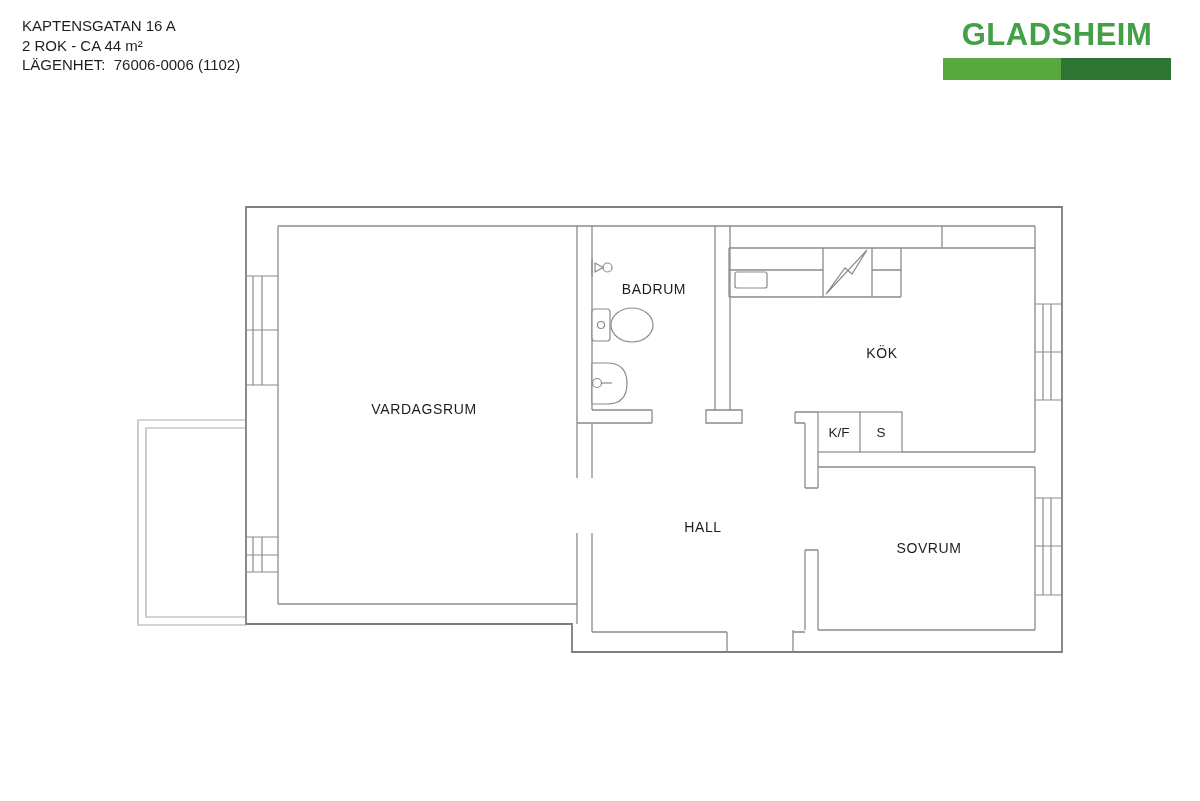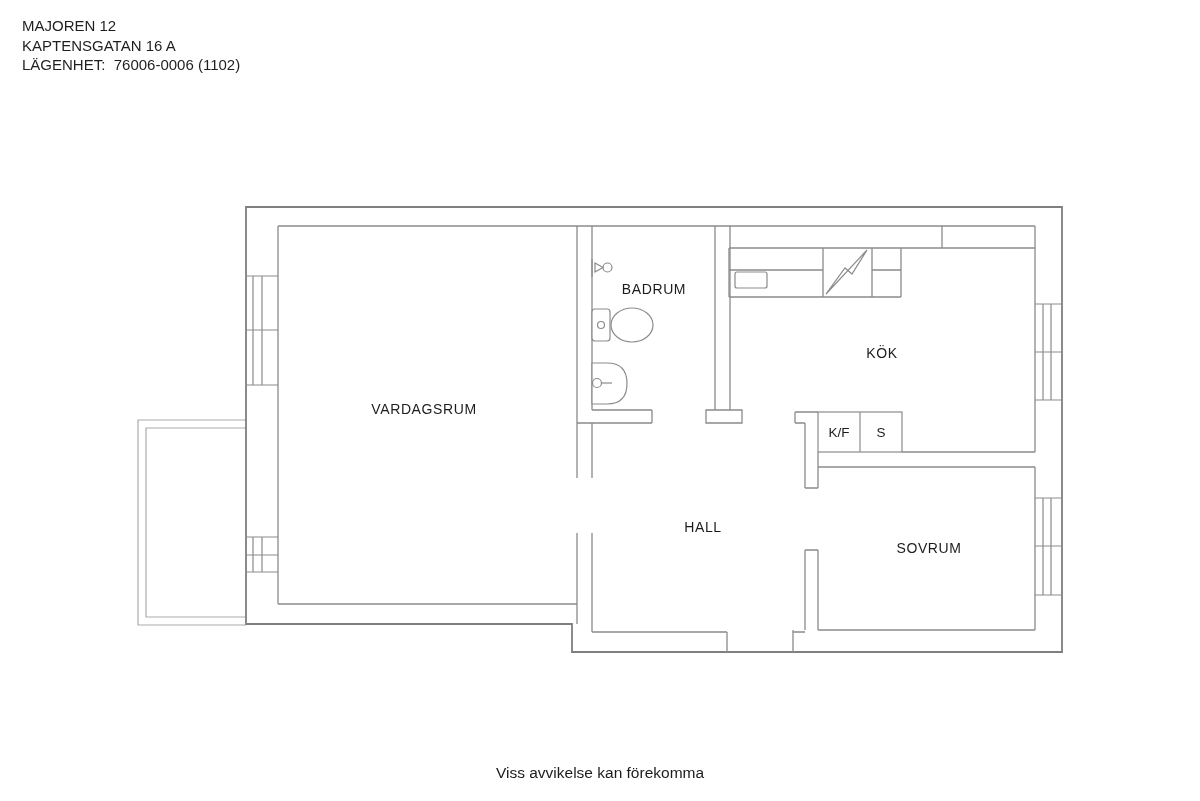--- a/index.html
+++ b/index.html
@@ -17,25 +17,32 @@
   .room-label{font-family:"Liberation Sans", sans-serif;font-size:14px;fill:#1c1c1c;
               letter-spacing:0.6px;}
   .small-label{font-family:"Liberation Sans", sans-serif;font-size:13.5px;fill:#1c1c1c;}
 </style>
 </head>
 <body>
 
 <div class="page">
 
   <div class="header">
-    <div>MAJOREN 12</div>
     <div>KAPTENSGATAN 16 A</div>
+    <div>2 ROK - CA 44 m²</div>
     <div>LÄGENHET:  76006-0006 (1102)</div>
   </div>
 
+  <div class="logo">
+    <div class="logo-text">GLADSHEIM</div>
+    <svg class="logo-bar" width="228" height="22">
+      <rect x="0" y="0" width="118" height="22" fill="#57a83f"></rect>
+      <rect x="118" y="0" width="110" height="22" fill="#2e7433"></rect>
+    </svg>
+  </div>
 
   <svg class="plan" width="1200" height="801" viewBox="0 0 1200 801">
 
     <g>
       <rect x="278" y="226" width="299" height="378" fill="none"></rect>
       <rect x="592" y="226" width="123" height="184" fill="none"></rect>
       <rect x="730" y="226" width="305" height="226" fill="none"></rect>
       <rect x="592" y="423" width="213" height="209" fill="none"></rect>
       <rect x="818" y="467" width="217" height="163" fill="none"></rect>
       <rect x="138" y="420" width="109" height="205" fill="none"></rect>
@@ -131,15 +138,14 @@
       <text class="room-label" x="424" y="414">VARDAGSRUM</text>
       <text class="room-label" x="654" y="294">BADRUM</text>
       <text class="room-label" x="882" y="358">KÖK</text>
       <text class="room-label" x="703" y="532">HALL</text>
       <text class="room-label" x="929" y="553">SOVRUM</text>
       <text class="small-label" x="839" y="437">K/F</text>
       <text class="small-label" x="881" y="437">S</text>
     </g>
   </svg>
 
-  <div class="footer">Viss avvikelse kan förekomma</div>
 
 </div>
 
 </body></html>

